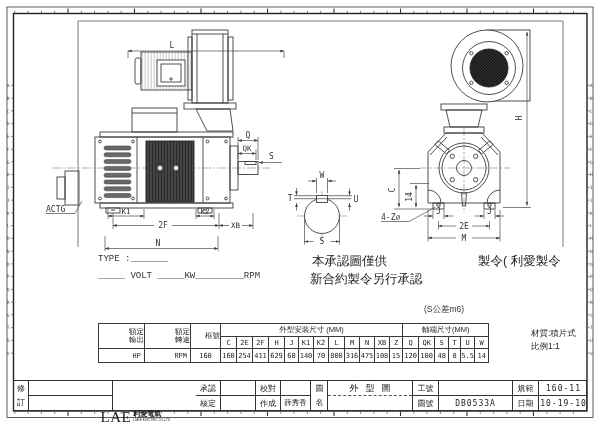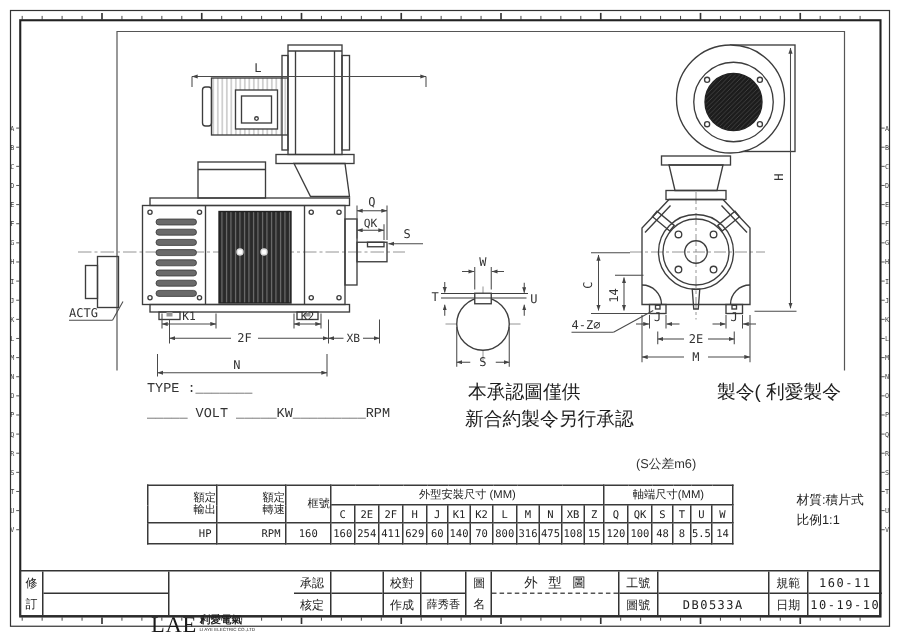--- a/index.html
+++ b/index.html
@@ -21,21 +21,21 @@
   .tol{position:absolute;left:424px;top:304px;font-size:8.5px;color:#333;}
   .mat{position:absolute;left:516px;top:327px;font-size:8.5px;color:#222;line-height:13px;margin-left:15px;}
   
   .dimtbl{position:absolute;left:98px;top:323px;border-collapse:collapse;table-layout:fixed;width:390px;}
   .dimtbl td,.dimtbl th{border:1px solid #3a3a3a;padding:0;font-weight:normal;overflow:hidden;}
   .dimtbl .cjk{font-size:7.5px;line-height:8.2px;text-align:right;vertical-align:middle;margin-left:16px;}
   .dimtbl .cjk span{display:inline-block;width:16px;}
   .dimtbl .hdr1{height:12px;font-size:7.5px;text-align:center;}
   .dimtbl .dh{height:11px;font-size:7px;text-align:center;font-family:"DejaVu Sans Mono",monospace;}
   .dimtbl .dv{height:13px;font-size:7px;text-align:center;font-family:"DejaVu Sans Mono",monospace;}
-  .dimtbl .rt{text-align:right;padding-right:3px;}
+  .dimtbl .rt{text-align:right;padding-right:3px;font-family:Liberation Mono, monospace;}
   
   .tb{position:absolute;left:13px;top:380px;width:574px;height:31px;border:1px solid #333;
       box-sizing:border-box;display:flex;font-size:8px;}
   .tb .col{flex:none;border-right:1px solid #333;display:flex;flex-direction:column;box-sizing:border-box;}
   .tb .col:last-child{border-right:none;}
   .tb .r{flex:1 1 50%;display:flex;align-items:center;justify-content:center;overflow:hidden;white-space:nowrap;}
   .tb .r.bd{border-bottom:1px solid #333;}
   .tb .r.bdash{border-bottom:1px dashed #555;}
   .tb .vlbl{align-items:center;justify-content:center;display:flex;flex-direction:column;line-height:14px;}
   .tb .mono{font-family:"DejaVu Sans Mono",monospace;letter-spacing:1px;}

